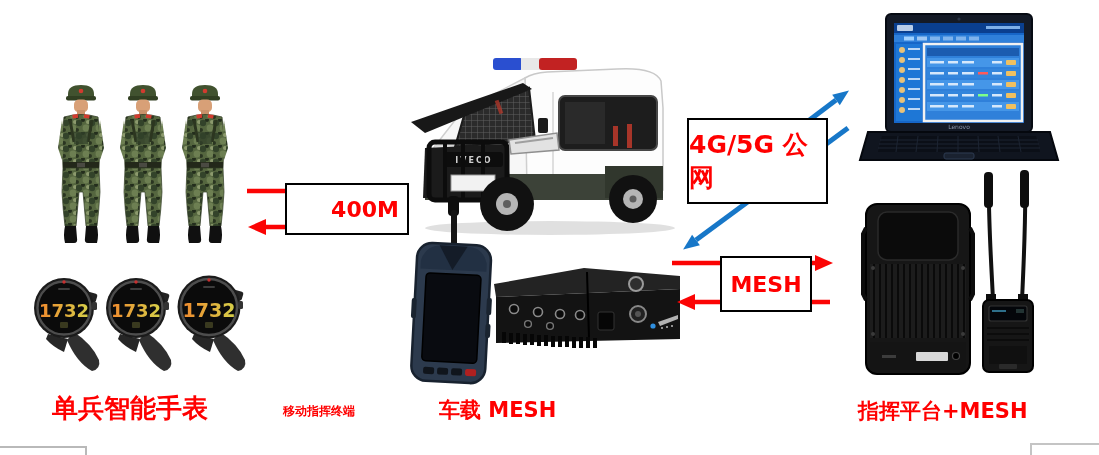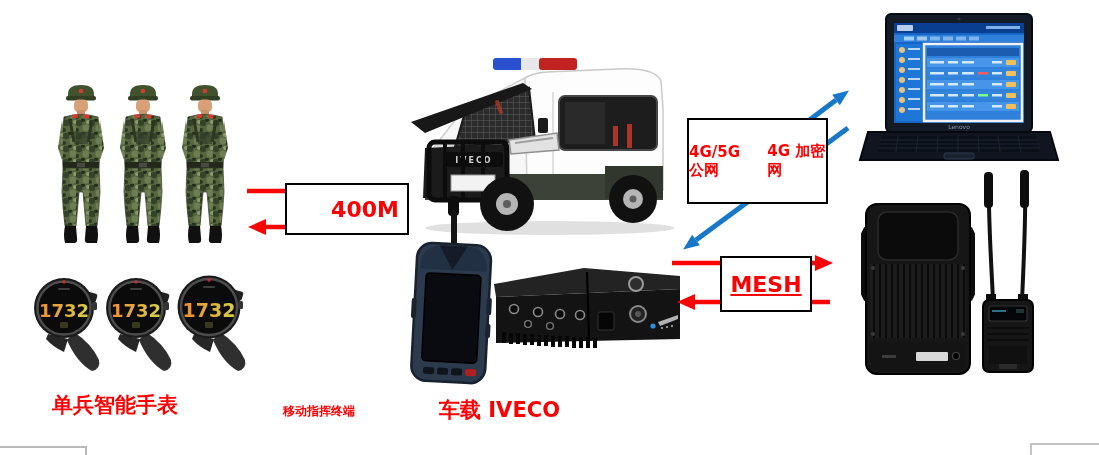--- a/index.html
+++ b/index.html
@@ -5,22 +5,22 @@
   html,body{margin:0;padding:0;background:#fff;}
   #canvas{position:relative;width:1099px;height:455px;background:#ffffff;overflow:hidden;
           font-family:"DejaVu Sans","Liberation Sans",sans-serif;}
   .node{position:absolute;}
   .lbl{position:absolute;color:#ff0000;font-weight:bold;white-space:nowrap;z-index:6;
        font-family:"DejaVu Sans","Liberation Sans",sans-serif;}
   #arrow-layer{position:absolute;left:0;top:0;z-index:4;}
   .linkbox{position:absolute;background:#ffffff;border:2px solid #000;z-index:5;
            display:flex;align-items:center;justify-content:center;color:#ff0000;font-weight:bold;}
   #box-400m{left:285px;top:183px;width:84px;height:48px;font-size:22px;padding-left:36px;}
-  #box-mesh{left:720px;top:256px;width:88px;height:52px;font-size:22px;text-decoration:underline;}
-  #box-4g{left:687px;top:118px;width:137px;height:82px;font-size:15px;flex-direction:row;gap:9px;}
+  #box-mesh{left:720px;top:256px;width:88px;height:52px;font-size:22px;}
+  #box-4g{left:687px;top:118px;width:137px;height:82px;font-size:25px;flex-direction:column;gap:9px;}
   .frag{position:absolute;z-index:2;}
   #frag-bl{left:0;top:446px;width:85px;height:9px;border-top:2px solid #b9b9b9;border-right:2px solid #b9b9b9;}
   #frag-br{left:1030px;top:443px;width:69px;height:12px;border-top:2px solid #c4c4c4;border-left:2px solid #c4c4c4;}
 </style>
 </head>
 <body>
 
 <div id="canvas">
 
   <svg class="node" style="left:50px;top:80px;z-index:2" width="196" height="168" viewBox="0 0 196 168">
@@ -364,26 +364,26 @@
       <line x1="848" y1="128" x2="696" y2="240" stroke-width="5"></line>
       <polygon points="699.9,245.2 692.1,234.8 683.1,249.5" stroke="none"></polygon>
     </g>
   </svg>
 
   <div class="linkbox" id="box-400m">
     <span>400M</span>
   </div>
   <div class="linkbox" id="box-4g">
     <span>4G/5G 公网</span>
-    <span>4G 加密网</span>
   </div>
   <div class="linkbox" id="box-mesh">
     <span>MESH</span>
   </div>
 
-  <div class="lbl" style="left:52px;top:391px;font-size:21px">单兵智能手表</div>
+  <div class="lbl" style="left:52px;top:391px;font-size:26px">单兵智能手表</div>
   <div class="lbl" style="left:283px;top:403px;font-size:12px">移动指挥终端</div>
-  <div class="lbl" style="left:439px;top:396px;font-size:21px">车载 IVECO</div>
+  <div class="lbl" style="left:439px;top:396px;font-size:21px">车载 MESH</div>
+  <div class="lbl" style="left:858px;top:397px;font-size:21px">指挥平台+MESH</div>
 
   <div class="frag" id="frag-bl"></div>
   <div class="frag" id="frag-br"></div>
 
 </div>
 
 </body></html>

